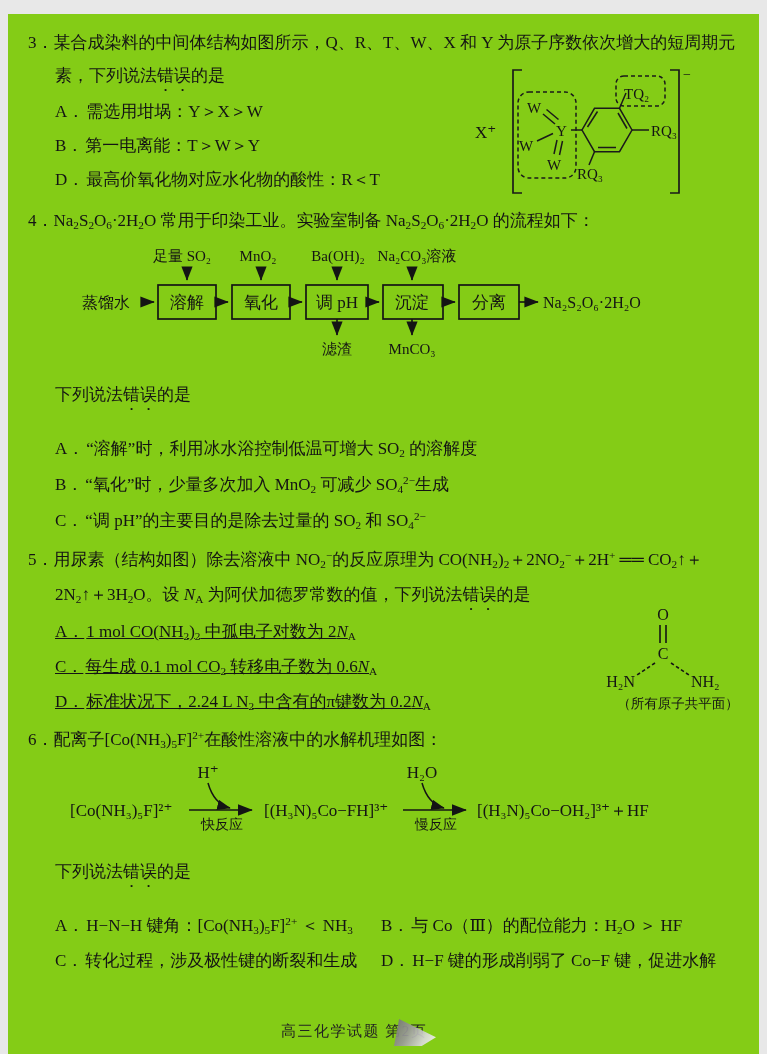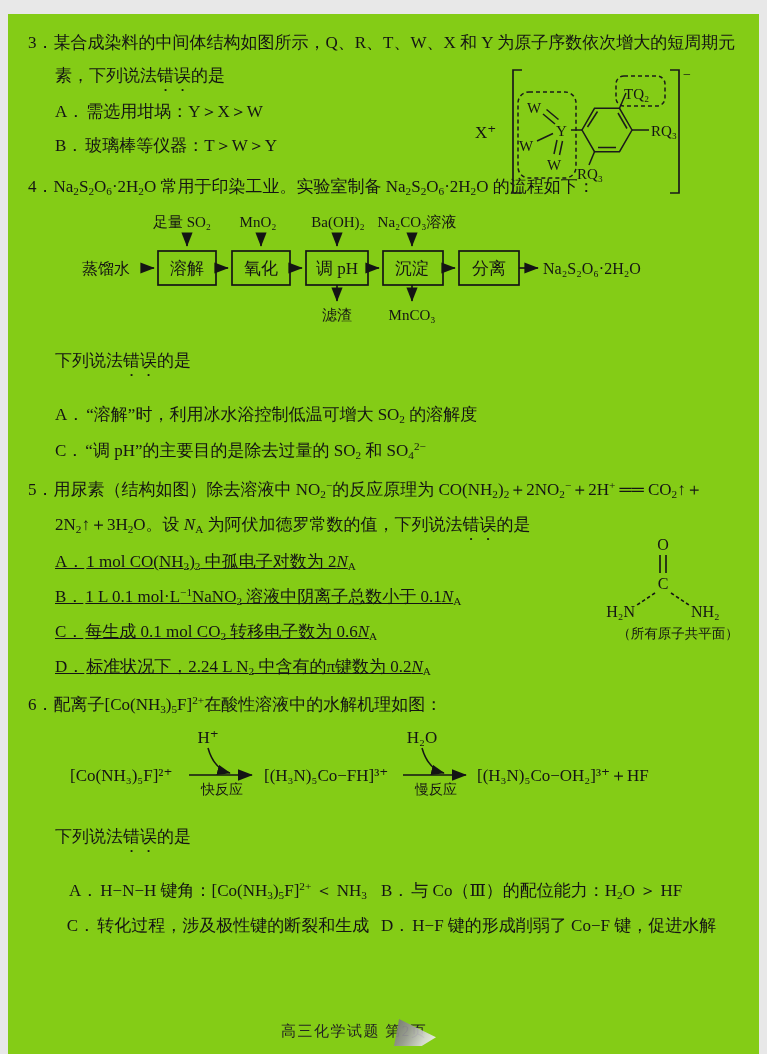--- a/index.html
+++ b/index.html
@@ -33,21 +33,21 @@
   .flow-art{margin:6px 0 2px 36px; width:644px; height:118px;}
   #q4 .prompt{margin-left:27px; line-height:34px;}
   #q4 .opt{line-height:36px;}
   #q5{position:relative; margin-top:3px;}
   #q5 .stem{line-height:35px;}
   #q5 .opt{line-height:35px;text-decoration:underline;}
   .q5-art{position:absolute; left:578px; top:62px; width:150px; height:110px;}
   #q6{margin-top:4px;}
   .mech-art{margin:2px 0 0 28px; width:620px; height:80px;}
   #q6 .prompt{margin-left:27px; line-height:34px;}
-  #q6 .optrow{display:flex; margin-left:27px;text-align:center;}
+  #q6 .optrow{display:flex; margin-left:27px;}
   #q6 .optrow .opt{line-height:35px;}
   #q6 .optrow .opt.colA{width:326px; flex:0 0 326px;}
   
   svg text{fill:#141414; font-family:"Liberation Serif","DejaVu Serif",serif;}
   .footer{
     position:absolute; left:273px; top:1008px; font-size:15px;
     letter-spacing:1.5px; color:#222;
   }
   .fold-shadow{
     position:absolute; left:386px; top:1005px; width:42px; height:27px;
@@ -64,21 +64,22 @@
 </head>
 <body>
 
 <div class="page">
   <div class="content">
 
     <section id="q3">
       <p class="stem"><span class="qnum">3．</span><span>某合成染料的中间体结构如图所示，Q、R、T、W、X 和 Y 为原子序数依次增大的短周期元素，下列说法<em class="dots">错误</em>的是</span></p>
       <div class="opts">
         <div class="opt"><span class="olabel">A．</span><span>需选用坩埚：Y＞X＞W</span></div>
-        <div class="opt"><span class="olabel">B．</span><span>玻璃棒等仪器：T＞W＞Y</span></div>
+        <div class="opt"><span class="olabel">B．</span><span>第一电离能：T＞W＞Y</span></div>
+        <div class="opt"><span class="olabel">D．</span><span>最高价氧化物对应水化物的酸性：R＜T</span></div>
       </div>
 
       <div class="q3-art">
         <svg viewBox="0 0 235 145" width="235" height="145">
           <text x="1" y="76" font-size="17">X⁺</text>
           <g stroke="#1a1a1a" stroke-width="1.7" fill="none">
             <path d="M48,8 H39 V131 H48"></path>
           </g>
           <g stroke="#1a1a1a" stroke-width="1.7" fill="none">
             <path d="M196,8 H205 V131 H196"></path>
@@ -161,29 +162,29 @@
           <text x="353" y="18" font-size="15" text-anchor="middle">Na₂CO₃溶液</text>
           <text x="273" y="111" font-size="15" text-anchor="middle">滤渣</text>
           <text x="348" y="111" font-size="15" text-anchor="middle">MnCO₃</text>
           <text x="479" y="65" font-size="16">Na₂S₂O₆·2H₂O</text>
         </svg>
       </div>
 
       <p class="prompt">下列说法<em class="dots">错误</em>的是</p>
       <div class="opts">
         <div class="opt"><span class="olabel">A．</span><span><b>“溶解”</b>时，利用冰水浴控制低温可增大 SO<sub>2</sub> 的溶解度</span></div>
+        <div class="opt"><span class="olabel">B．</span><span><b>“氧化”</b>时，少量多次加入 MnO<sub>2</sub> 可减少 SO<sub>4</sub><sup>2−</sup>生成</span></div>
         <div class="opt"><span class="olabel">C．</span><span><b>“调 pH”</b>的主要目的是除去过量的 SO<sub>2</sub> 和 SO<sub>4</sub><sup>2−</sup></span></div>
       </div>
     </section>
 
     <section id="q5">
       <p class="stem"><span class="qnum">5．</span><span>用尿素（结构如图）除去溶液中 NO<sub>2</sub><sup>−</sup>的反应原理为 CO(NH<sub>2</sub>)<sub>2</sub>＋2NO<sub>2</sub><sup>−</sup>＋2H<sup>+</sup> ══ CO<sub>2</sub>↑＋2N<sub>2</sub>↑＋3H<sub>2</sub>O。设 <i>N</i><sub>A</sub> 为阿伏加德罗常数的值，下列说法<em class="dots">错误</em>的是</span></p>
       <div class="opts">
         <div class="opt"><span class="olabel">A．</span><span>1 mol CO(NH<sub>2</sub>)<sub>2</sub> 中孤电子对数为 2<i>N</i><sub>A</sub></span></div>
-        <div class="opt"><span class="olabel">B．</span><span>1 L 0.1 mol·L<sup>−1</sup>NaNO<sub>2</sub> 溶液中阴离子总数小于 0.1<i>N</i><sub>A</sub></span></div>
         <div class="opt"><span class="olabel">C．</span><span>每生成 0.1 mol CO<sub>2</sub> 转移电子数为 0.6<i>N</i><sub>A</sub></span></div>
         <div class="opt"><span class="olabel">D．</span><span>标准状况下，2.24 L N<sub>2</sub> 中含有的π键数为 0.2<i>N</i><sub>A</sub></span></div>
       </div>
 
       <div class="q5-art">
         <svg viewBox="0 0 150 110" width="150" height="110">
           <text x="57" y="16" font-size="16" text-anchor="middle">O</text>
           <g stroke="#141414" stroke-width="1.6">
             <line x1="54" y1="21" x2="54" y2="39"></line>
             <line x1="60" y1="21" x2="60" y2="39"></line>

